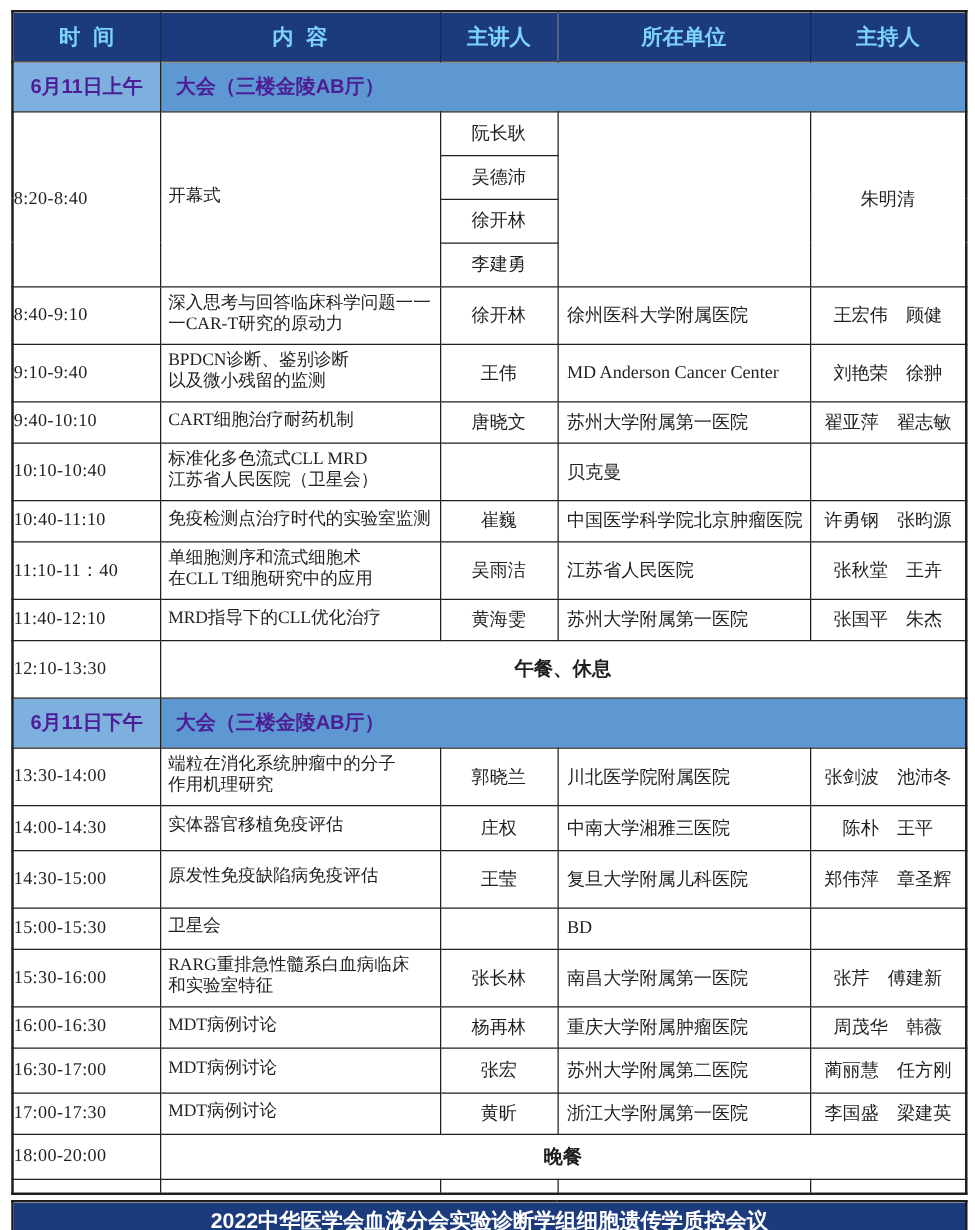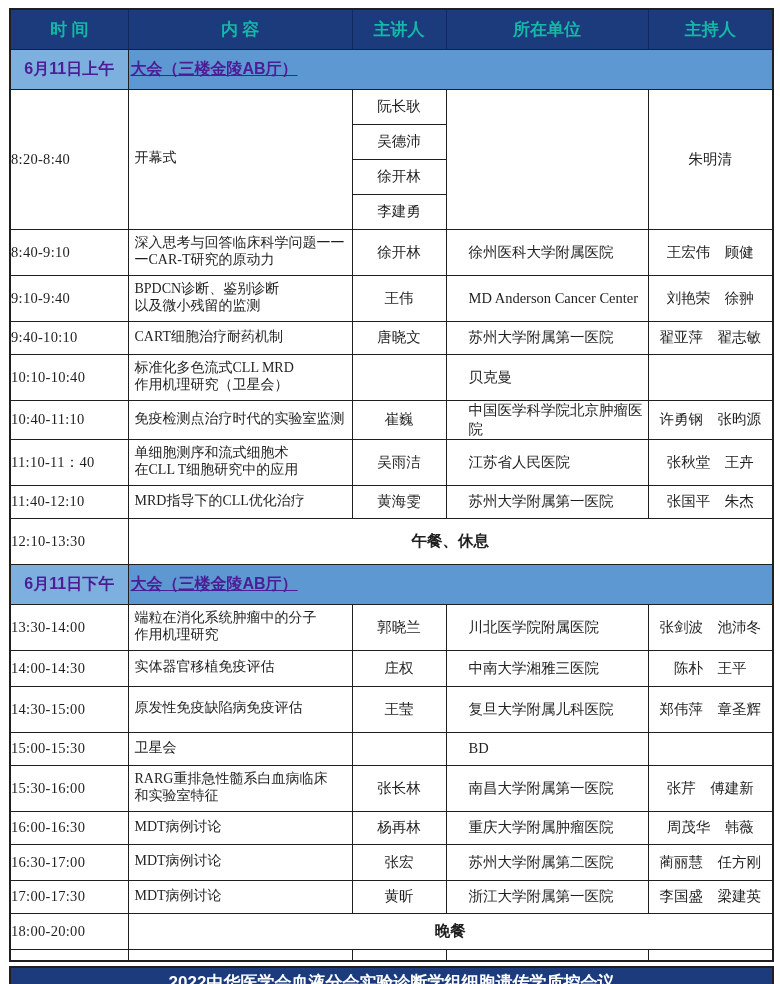--- a/index.html
+++ b/index.html
@@ -9,34 +9,34 @@
   }
   *{margin:0;padding:0;box-sizing:border-box;}
   html,body{width:780px;background:#ffffff;}
   body{height:984px;overflow:hidden;font-family:"Liberation Serif","DejaVu Serif",serif;color:var(--ink);}
   .page{padding:8px 8px 0 9px;}
   table{border-collapse:collapse;table-layout:fixed;width:763px;}
   td,th{border:1px solid var(--grid);vertical-align:middle;overflow:hidden;}
   table.outer{border:2px solid var(--grid);}
   
   tr.head th{
-    background:var(--navy);color:#14b8a6;
-    font-family:Liberation Serif, serif;
+    background:var(--navy);color:#7dd3fc;
+    font-family:Liberation Mono, monospace;
     font-weight:bold;font-size:17px;height:40px;
     border-color:var(--navy-border);border-bottom-color:var(--grid);
   }
   
   tr.band td{color:#4c1d95;font-family:"Liberation Sans","DejaVu Sans",sans-serif;font-weight:bold;font-size:16px;height:40px;}
   td.band-time{background:var(--band-time);text-align:center;}
-  td.band-title{background:var(--band-title);text-align:left;padding-left:2px;text-decoration:underline;}
+  td.band-title{background:var(--band-title);text-align:left;padding-left:12px;}
   
   td.c-time{text-align:left;font-size:14.5px;letter-spacing:.3px;}
   td.c-content{text-align:left;padding:0 4px 2px 6px;font-size:14px;line-height:1.25;white-space:pre-line;}
   td.c-speaker{text-align:center;font-size:14.5px;}
-  td.c-unit{text-align:left;padding-left:22px;font-size:14.5px;}
+  td.c-unit{text-align:left;padding-left:7px;font-size:14.5px;}
   td.c-host{text-align:center;font-size:14.5px;margin-top:24px;}
   td.c-span{text-align:center;font-weight:bold;font-size:15.5px;} tr.rh38{height:46px;} tr.rh36{height:36px;}
   tr.rh35{height:35px;} tr.rh33{height:33px;} tr.rh12{height:12px;}
   
   .gap{height:4px;}
   tr.qc-head th{
     background:var(--navy);color:#fff;height:30px;
     font-family:"Liberation Sans","DejaVu Sans",sans-serif;font-weight:bold;font-size:17px;
   }
   tr.qc-row{height:57px;}
@@ -108,21 +108,21 @@
     <tr class="rh33">
       <td class="c-time">9:40-10:10</td>
       <td class="c-content">CART细胞治疗耐药机制</td>
       <td class="c-speaker">唐晓文</td>
       <td class="c-unit">苏州大学附属第一医院</td>
       <td class="c-host">翟亚萍　翟志敏</td>
     </tr>
     <tr class="rh38">
       <td class="c-time">10:10-10:40</td>
       <td class="c-content">标准化多色流式CLL MRD
-作用机理研究（卫星会）</td>
+江苏省人民医院（卫星会）</td>
       <td class="c-speaker"></td>
       <td class="c-unit">贝克曼</td>
       <td class="c-host"></td>
     </tr>
     <tr class="rh33">
       <td class="c-time">10:40-11:10</td>
       <td class="c-content">免疫检测点治疗时代的实验室监测</td>
       <td class="c-speaker">崔巍</td>
       <td class="c-unit">中国医学科学院北京肿瘤医院</td>
       <td class="c-host">许勇钢　张昀源</td>

